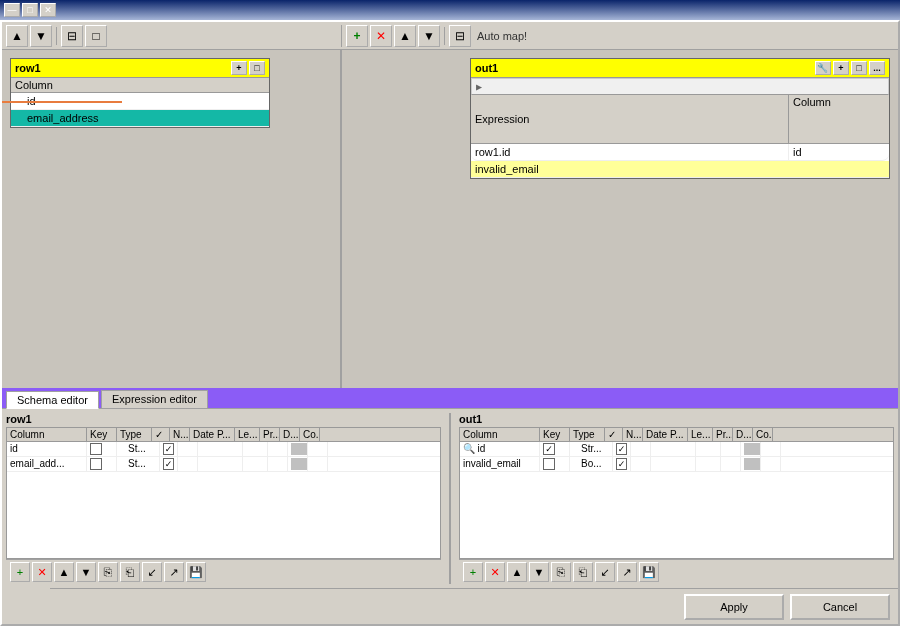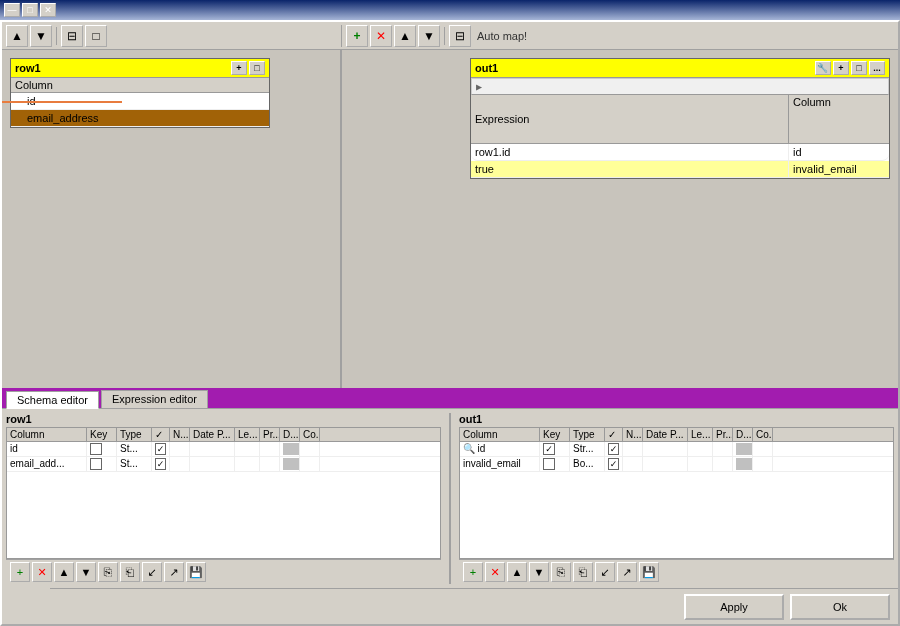--- a/index.html
+++ b/index.html
@@ -75,21 +75,21 @@
       font-size: 11px;
       border-bottom: 1px solid #999;
     }
     .table-row {
       padding: 2px 4px 2px 16px;
       font-size: 11px;
       background: white;
       border-bottom: 1px solid #eee;
     }
     .table-row.selected {
-      background: #a16207;
+      background: #14b8a6;
     }
 
     
     .divider-panel {
       width: 120px;
       background: #c8c4bc;
     }
 
     
     .right-panel {
@@ -131,21 +131,21 @@
     
     .bottom-panel {
       height: 200px;
       background: #d4d0c8;
       display: flex;
       flex-direction: column;
     }
     .schema-tabs {
       display: flex;
       border-bottom: 1px solid #a0a0a0;
-      background: #a21caf;
+      background: #8b5cf6;
       padding: 2px 4px 0 4px;
     }
     .schema-tab {
       padding: 2px 10px;
       font-size: 11px;
       background: #d4d0c8;
       border: 1px solid #a0a0a0;
       border-bottom: none;
       cursor: pointer;
       margin-right: 2px;
@@ -210,21 +210,21 @@
     }
     .schema-td {
       padding: 1px 3px;
       font-size: 10px;
       border-right: 1px solid #eee;
       overflow: hidden;
       white-space: nowrap;
     }
     .schema-td.col { width: 80px; }
     .schema-td.key { width: 30px; }
-    .schema-td.type { width: 35px; }
+    .schema-td.type { width: 35px; margin-left: 8px; }
     .schema-td.check { width: 18px; display: flex; align-items: center; justify-content: center; }
     .schema-td.null { width: 20px; }
     .schema-td.date { width: 45px; }
     .schema-td.len { width: 25px; }
     .schema-td.prec { width: 20px; }
     .schema-td.def { width: 20px; }
     .schema-td.com { width: 20px; }
 
     .schema-icon-cell {
       display: flex;
@@ -374,21 +374,20 @@
             <div style="flex:1; padding:18px 4px; font-size:11px; border-right:1px solid #999;">Expression</div>
             <div style="width:100px; padding:1px 4px; font-size:11px;">Column</div>
           </div>
 
           <div style="display:flex; border-bottom:1px solid #eee; background:white;border-radius:7px;">
             <div style="flex:1; padding:2px 4px; font-size:11px; border-right:1px solid #eee;">row1.id</div>
             <div style="width:100px; padding:2px 4px; font-size:11px;">id</div>
           </div>
 
           <div style="display:flex; border-bottom:1px solid #eee; background:#ffff99;">
-            <div style="flex:1; padding:2px 4px; font-size:11px; border-right:1px solid #eee;">true</div>
             <div style="width:100px; padding:2px 4px; font-size:11px;">invalid_email</div>
           </div>
 
           <div style="display:flex; flex-direction:row; position:absolute; right:0; top:0;">
           </div>
         </div>
       </div>
     </div>
 
   </div>
@@ -543,16 +542,16 @@
           <div class="schema-btn">↗</div>
           <div class="schema-btn">💾</div>
         </div>
       </div>
 
     </div>
   </div>
 
   <div class="bottom-buttons">
     <button class="action-btn">Apply</button>
-    <button class="action-btn">Ok</button>
+    <button class="action-btn">Cancel</button>
   </div>
 
 </div>
 
 </body></html>

